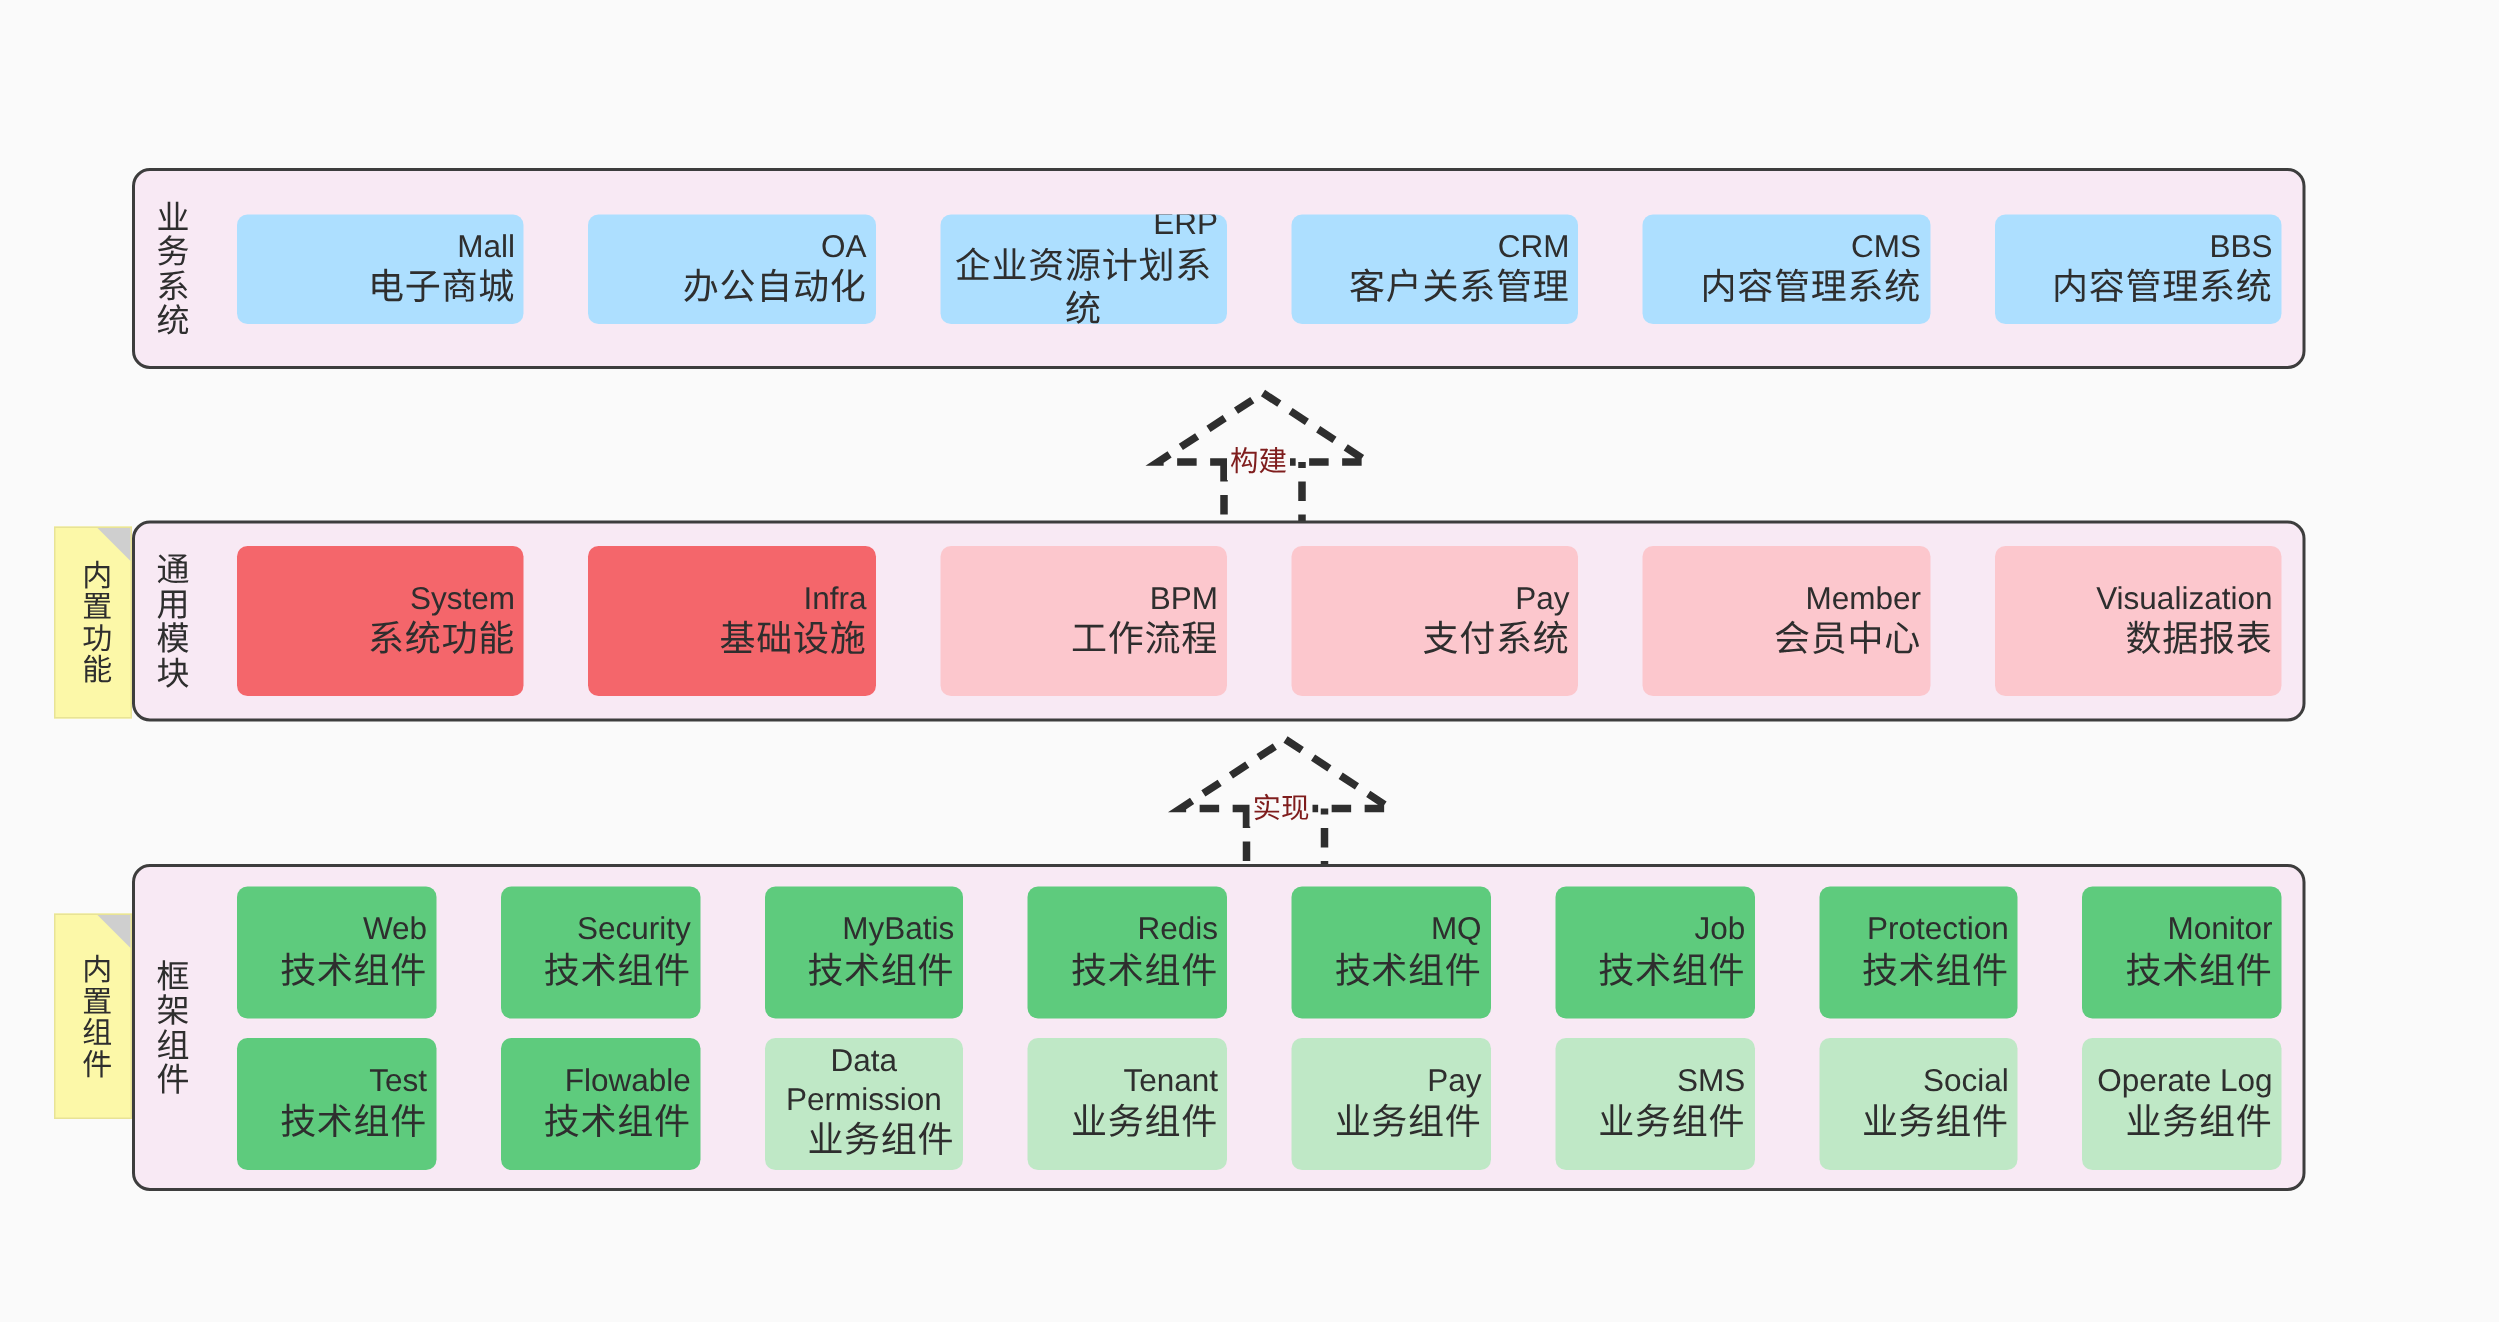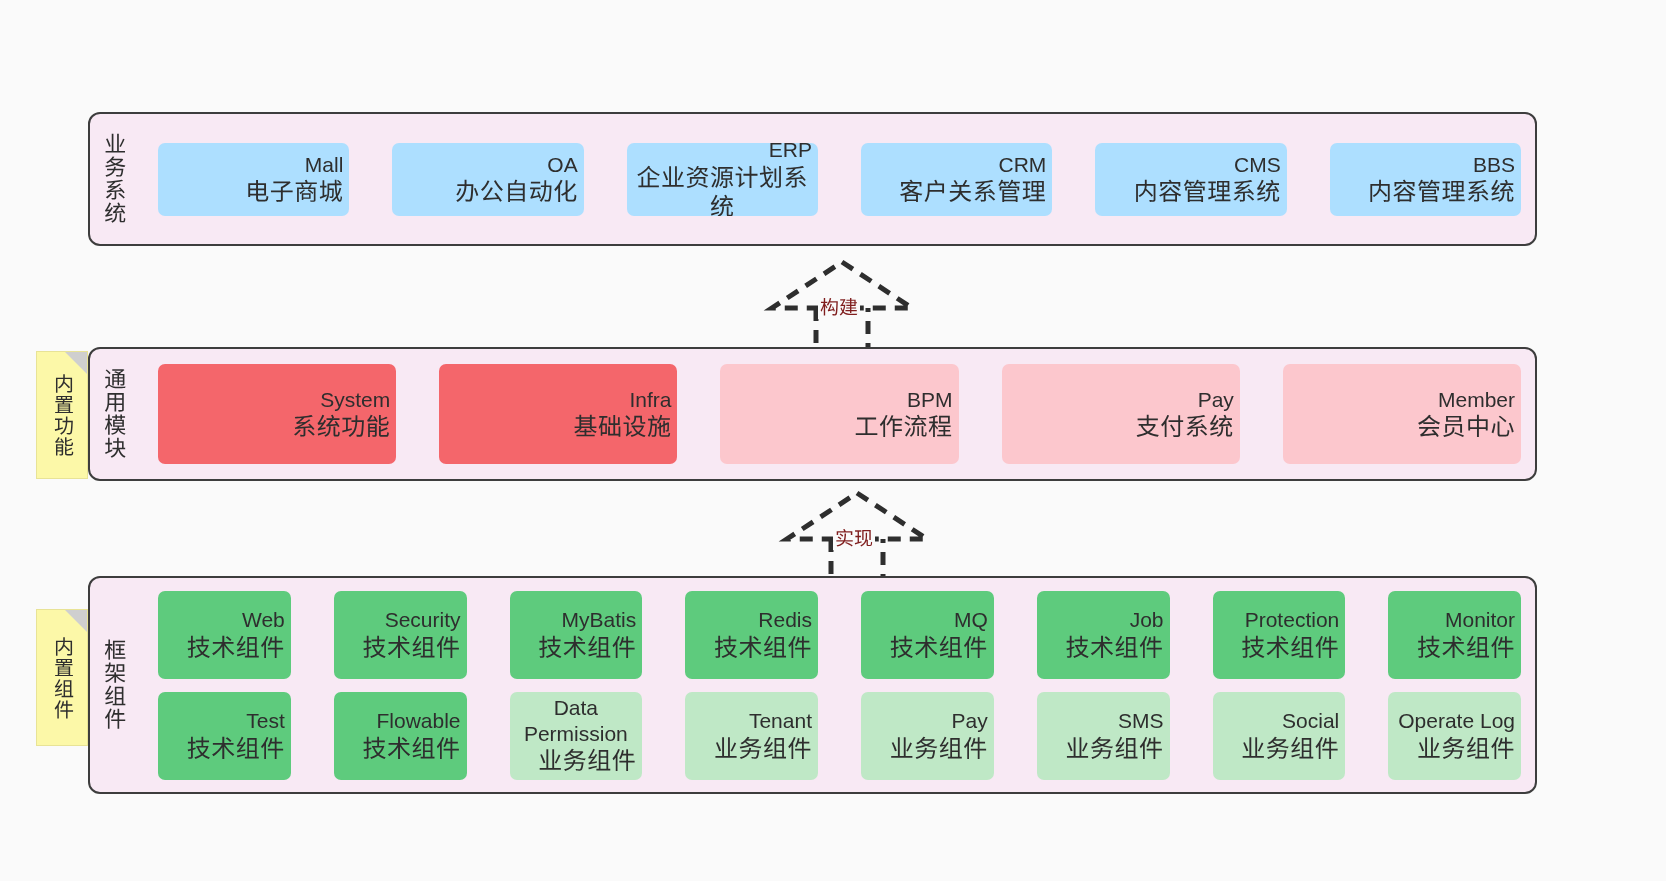--- a/index.html
+++ b/index.html
@@ -235,20 +235,24 @@
         <div class="card c-pink">
           <span class="en">Pay</span>
           <span class="cn">支付系统</span>
         </div>
 
         <div class="card c-pink">
           <span class="en">Member</span>
           <span class="cn">会员中心</span>
         </div>
 
+        <div class="card c-pink">
+          <span class="en">Visualization</span>
+          <span class="cn">数据报表</span>
+        </div>
 
       </div>
     </div>
   </div>
 
   <div class="uml-arrow" id="arrow-impl">
     <svg width="180" height="94" viewBox="0 0 180 94" fill="none">
       <path d="M90 4 L160 50 L20 50 Z" stroke="#2e2e2e" stroke-width="5" stroke-dasharray="13,9" fill="none" stroke-linejoin="miter"></path>
       <path d="M64 50 L64 92 L116 92 L116 50" stroke="#2e2e2e" stroke-width="5" stroke-dasharray="13,9" fill="none"></path>
     </svg>

